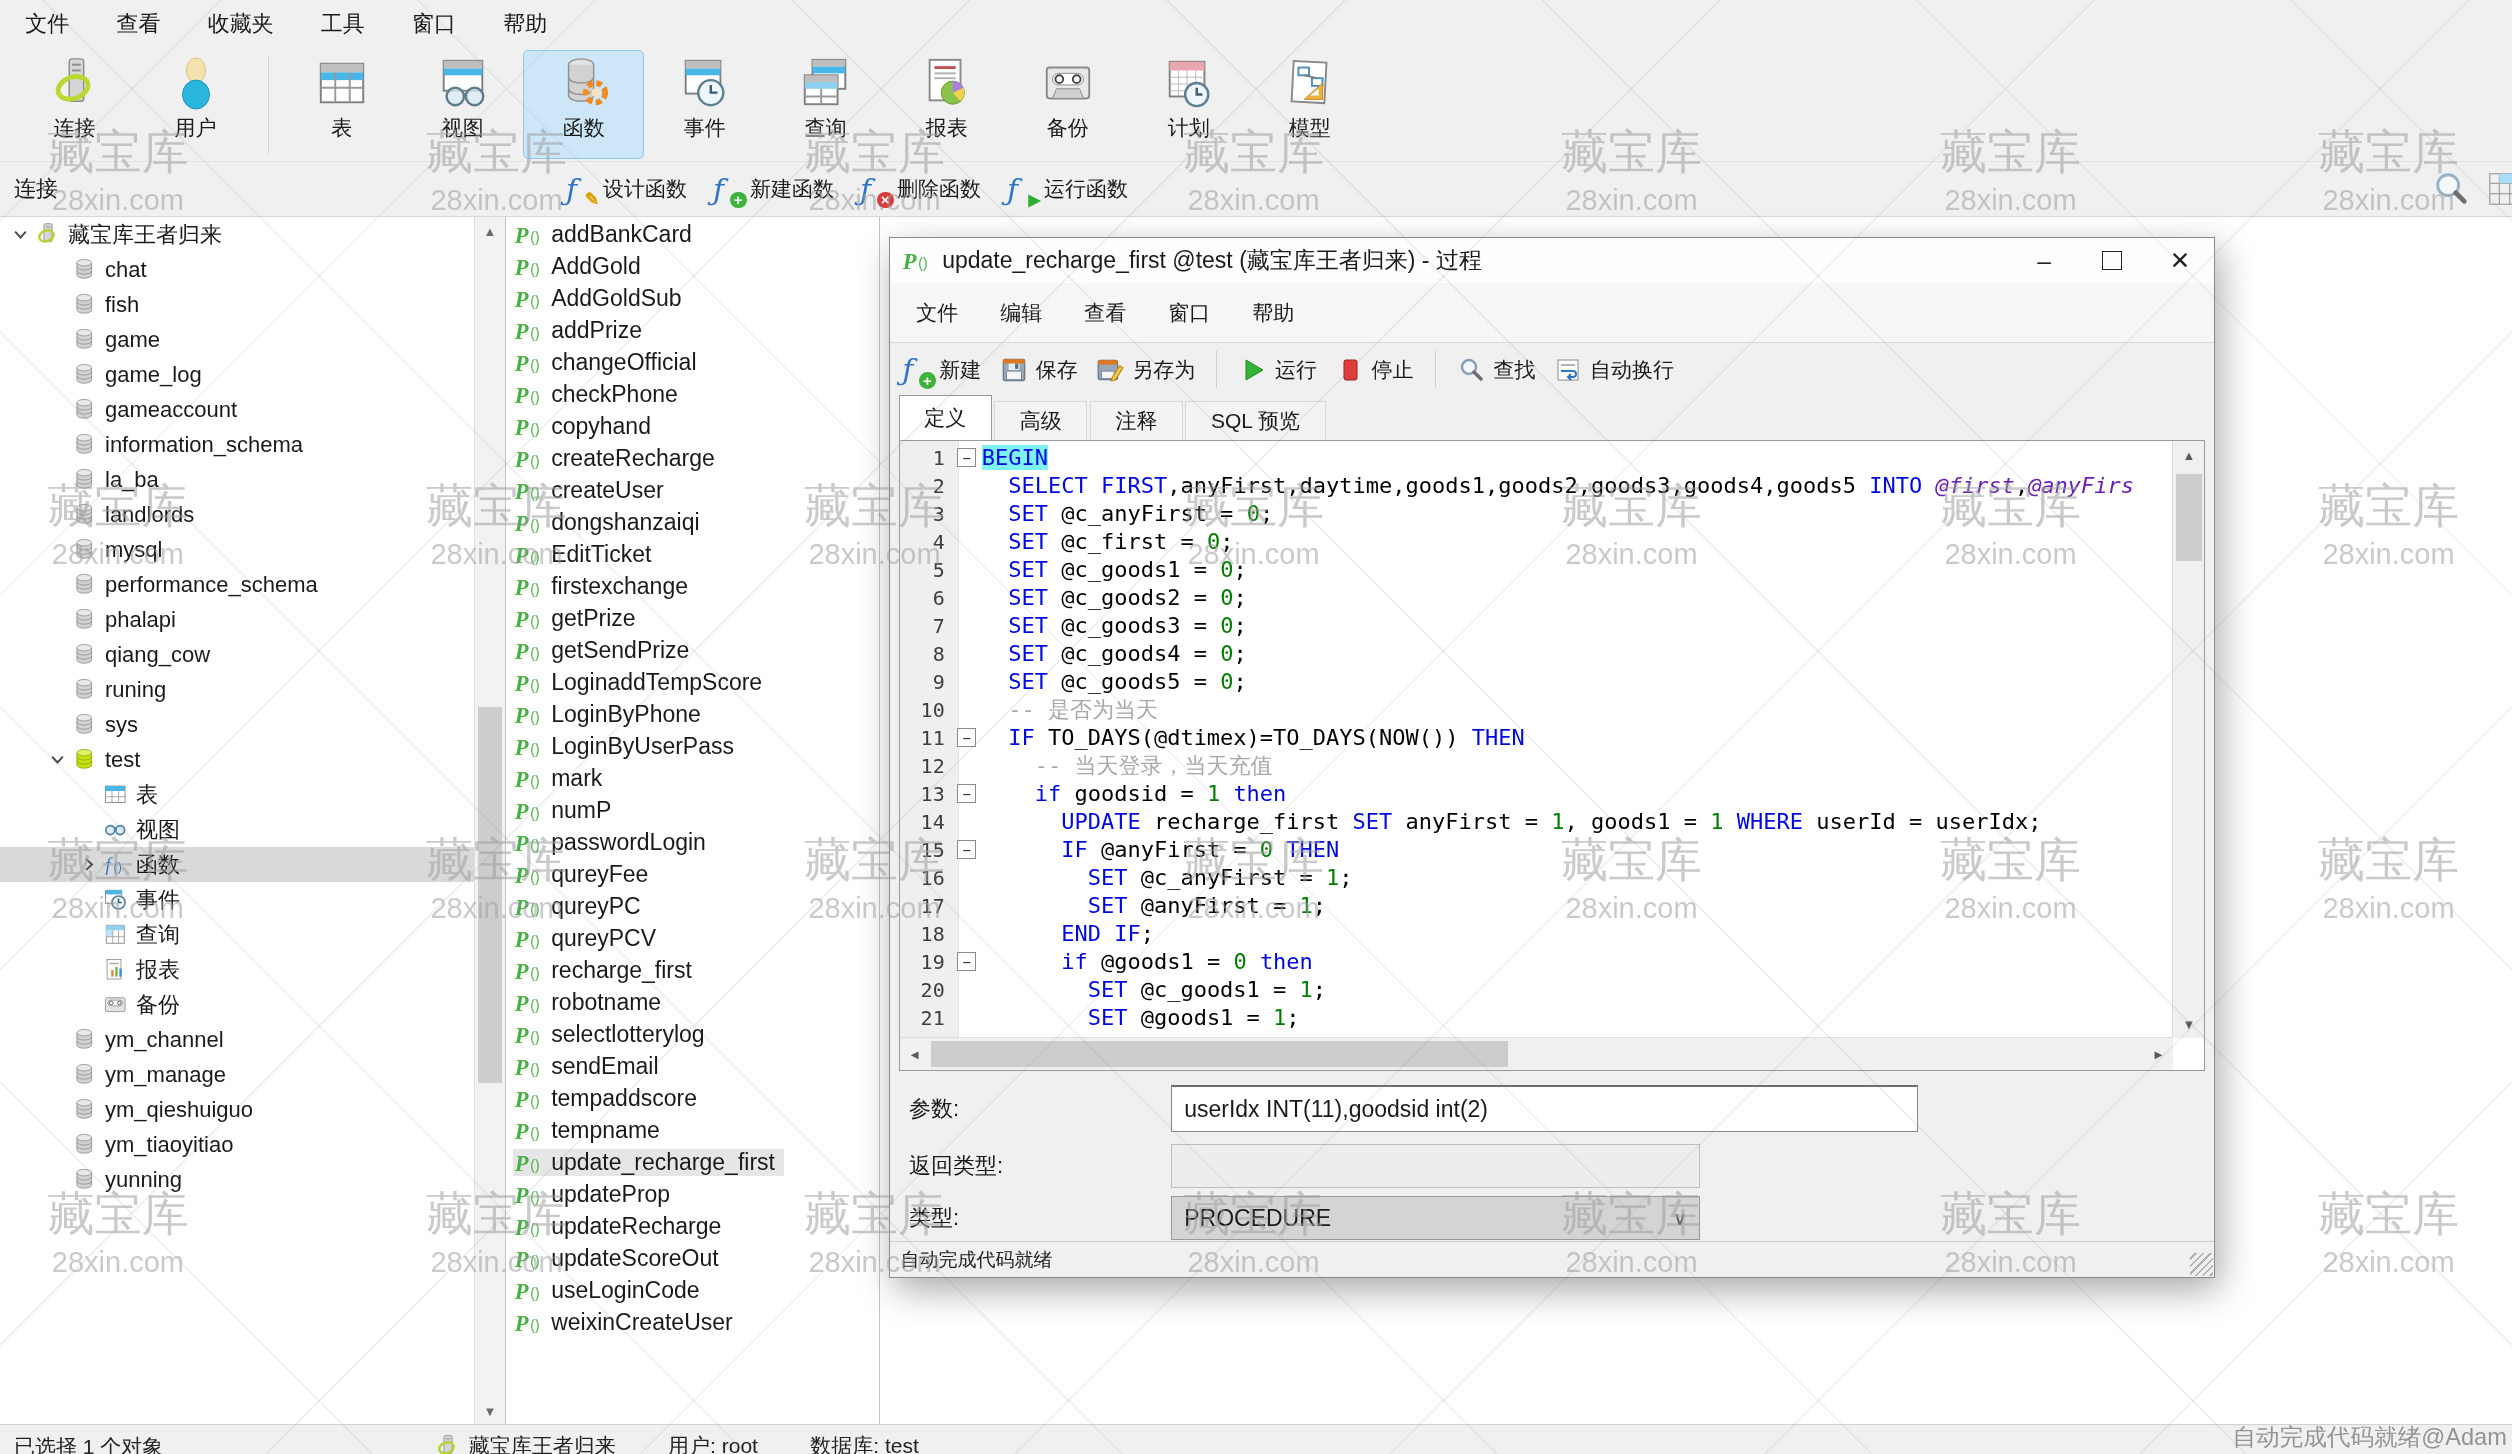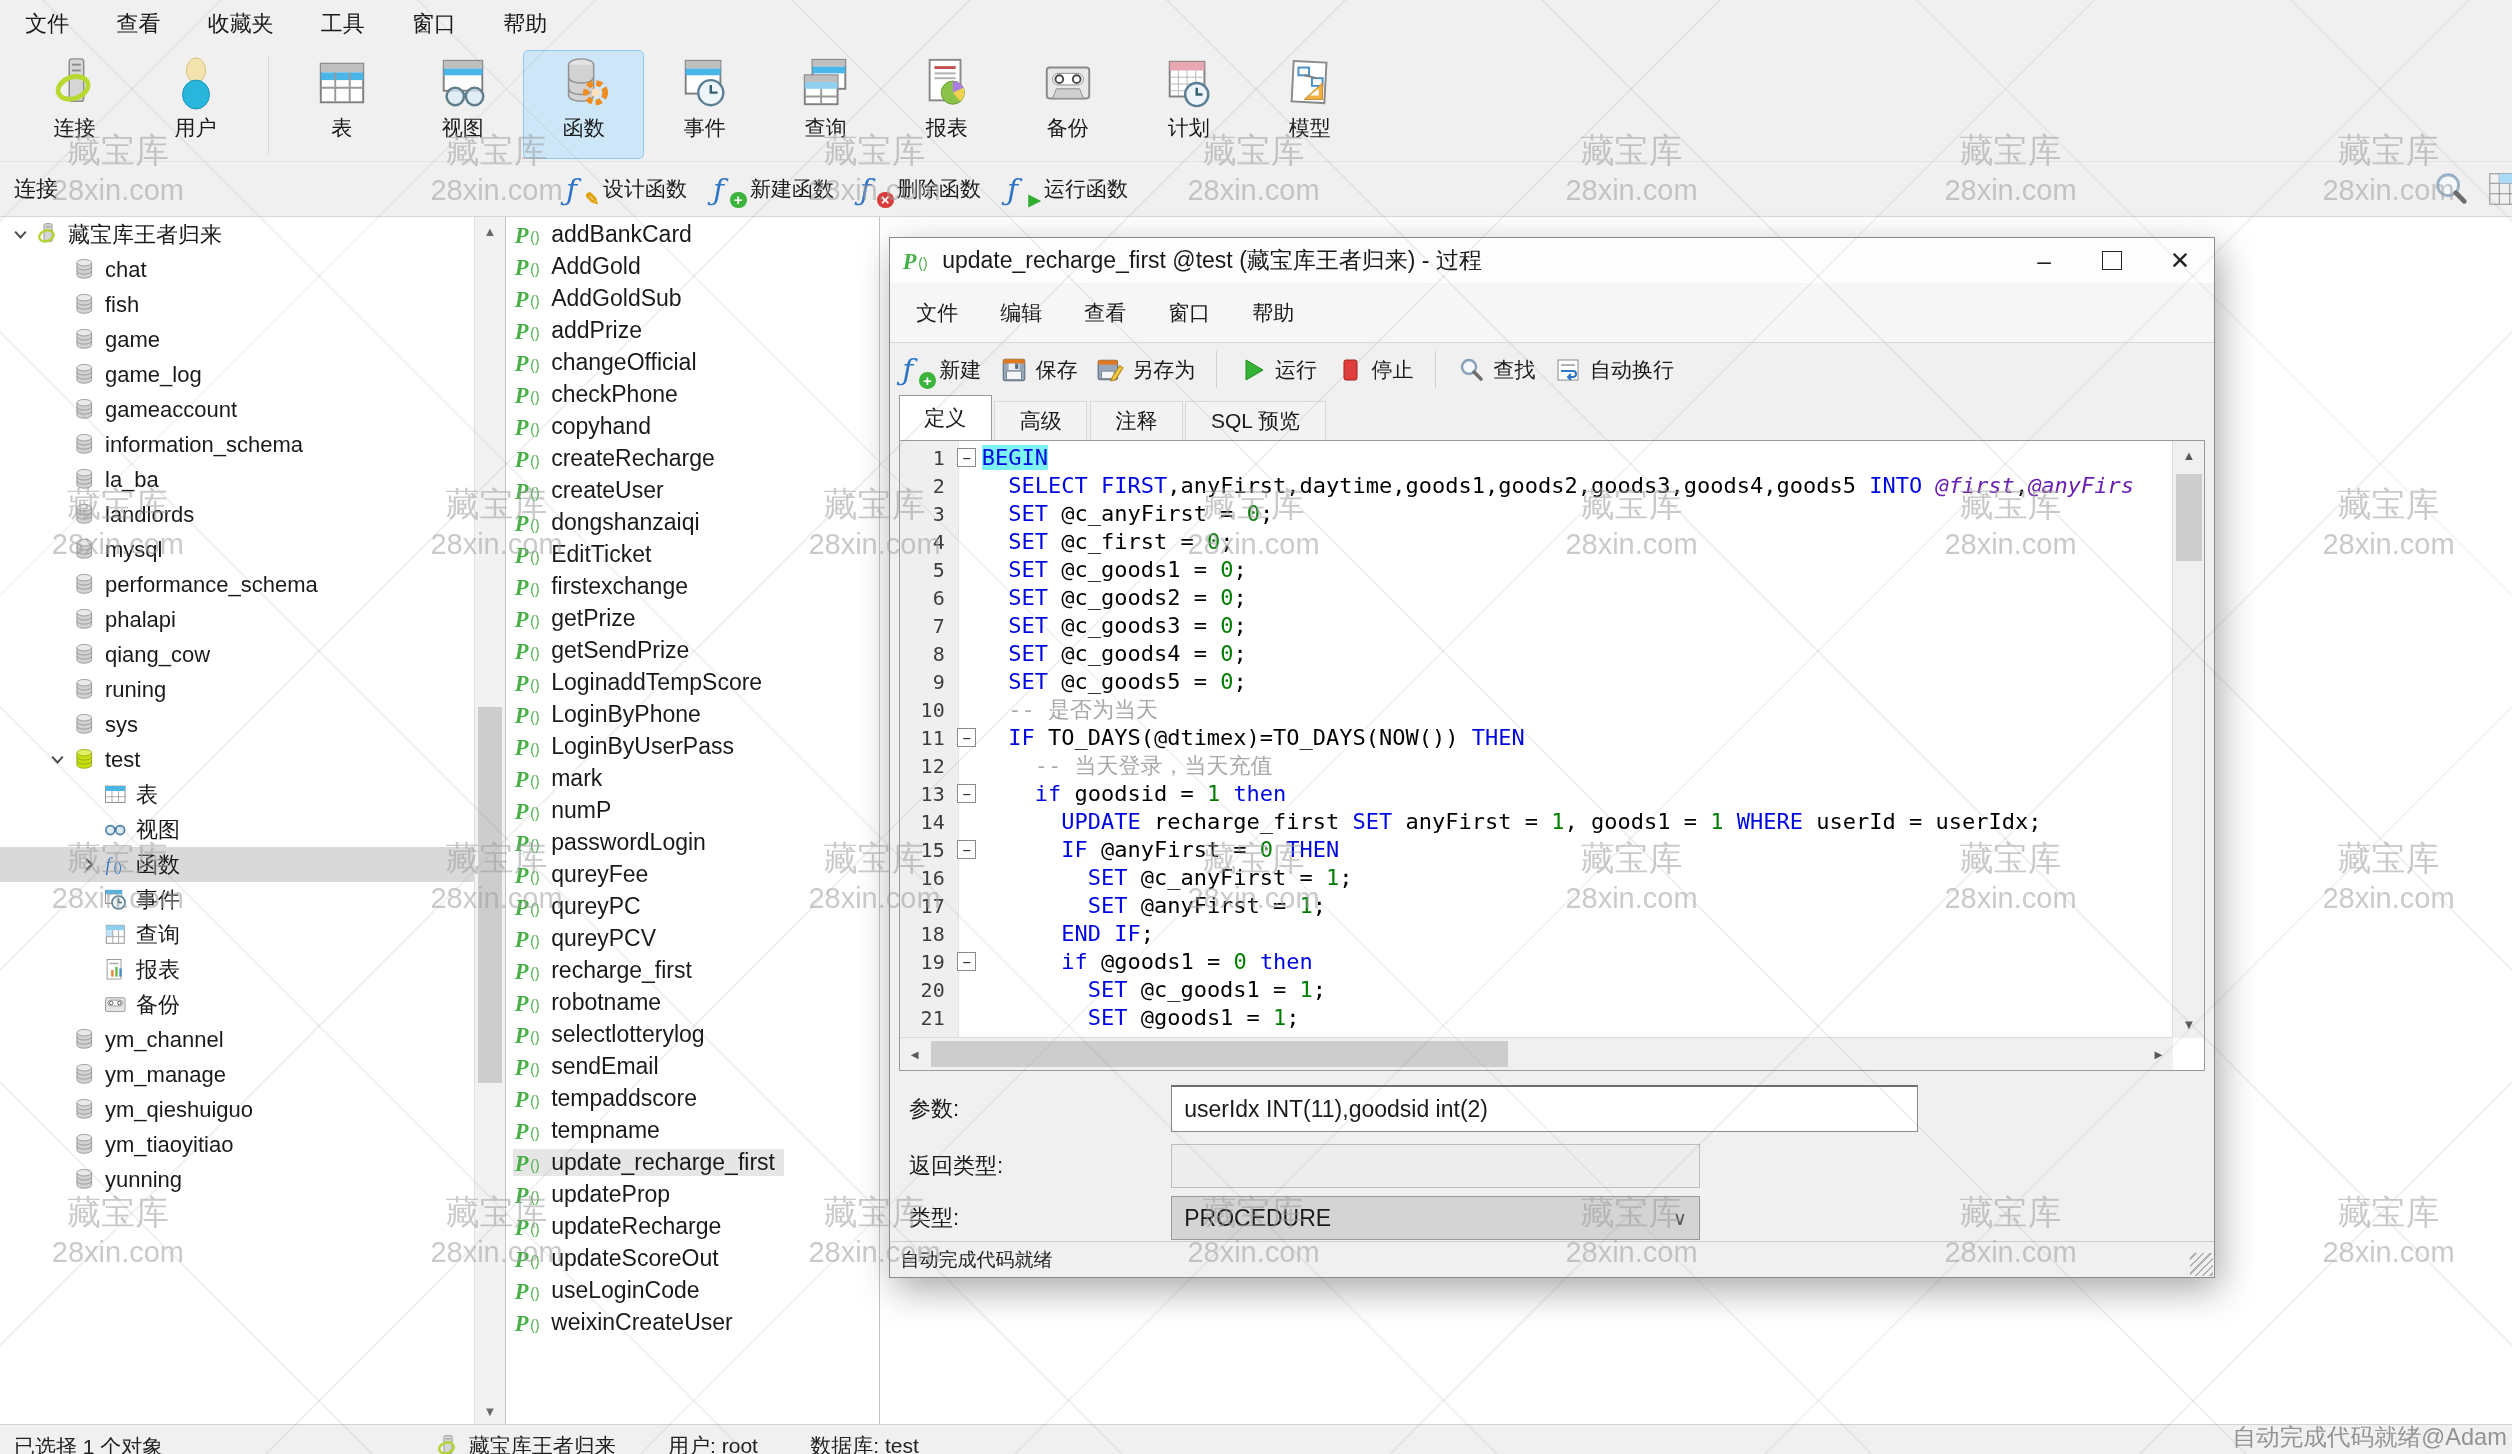--- a/index.html
+++ b/index.html
@@ -134,21 +134,21 @@
               display:flex;align-items:center;padding-left:10.5px;font-size:19px;color:#222;}
   .grip{position:absolute;right:0.9px;bottom:0.9px;width:23px;height:23px;
         background:repeating-linear-gradient(135deg,transparent 0 3.5px,#b0b0b0 3.5px 5.2px);}
 
   
   .wm-layer{position:absolute;inset:0;pointer-events:none;z-index:60;
      background:
        repeating-linear-gradient(45deg,transparent 0 263px,rgba(120,120,120,.10) 263px 265px),
        repeating-linear-gradient(-45deg,transparent 0 263px,rgba(120,120,120,.10) 263px 265px);}
   .wm{position:absolute;width:227px;text-align:center;color:#9f9f9f;opacity:.55;}
-  .wm .l1{font-size:34px;margin-top:7px;}
+  .wm .l1{font-size:47px;}
   .wm .l2{font-size:29px;}
   .wm-corner{position:absolute;right:5.2px;bottom:1.7px;font-size:23.6px;color:#8f8f8f;opacity:.95;}
 </style>
 </head>
 <body>
 
 <div class="app">
 
   <div class="menubar" id="menubar">
       <div class="menu-item">文件</div>

